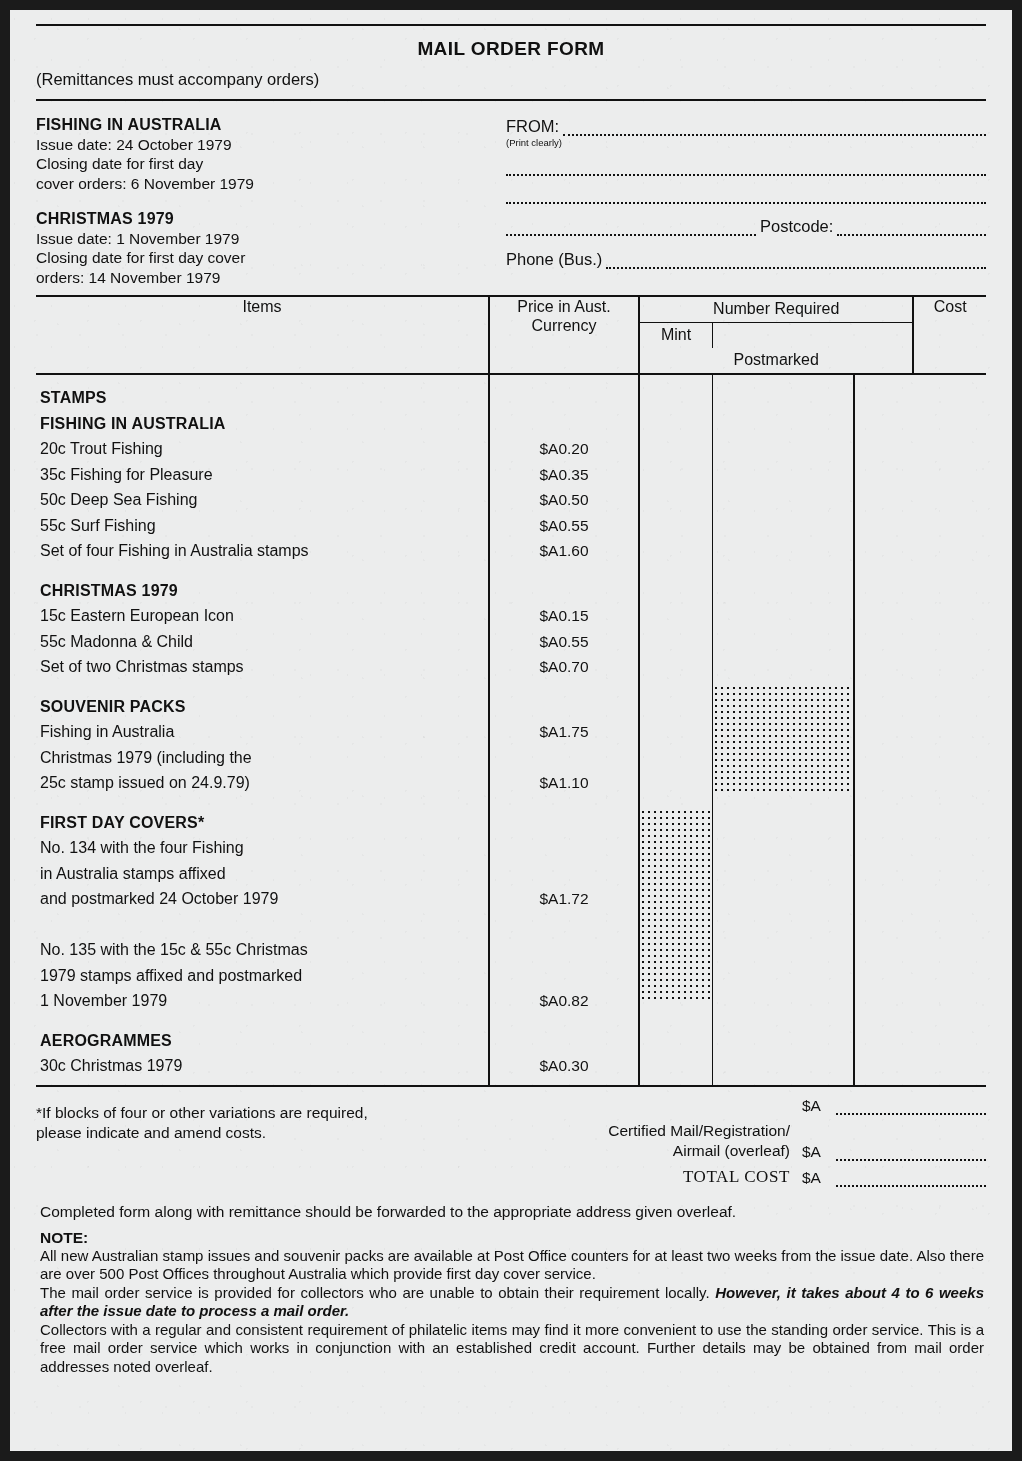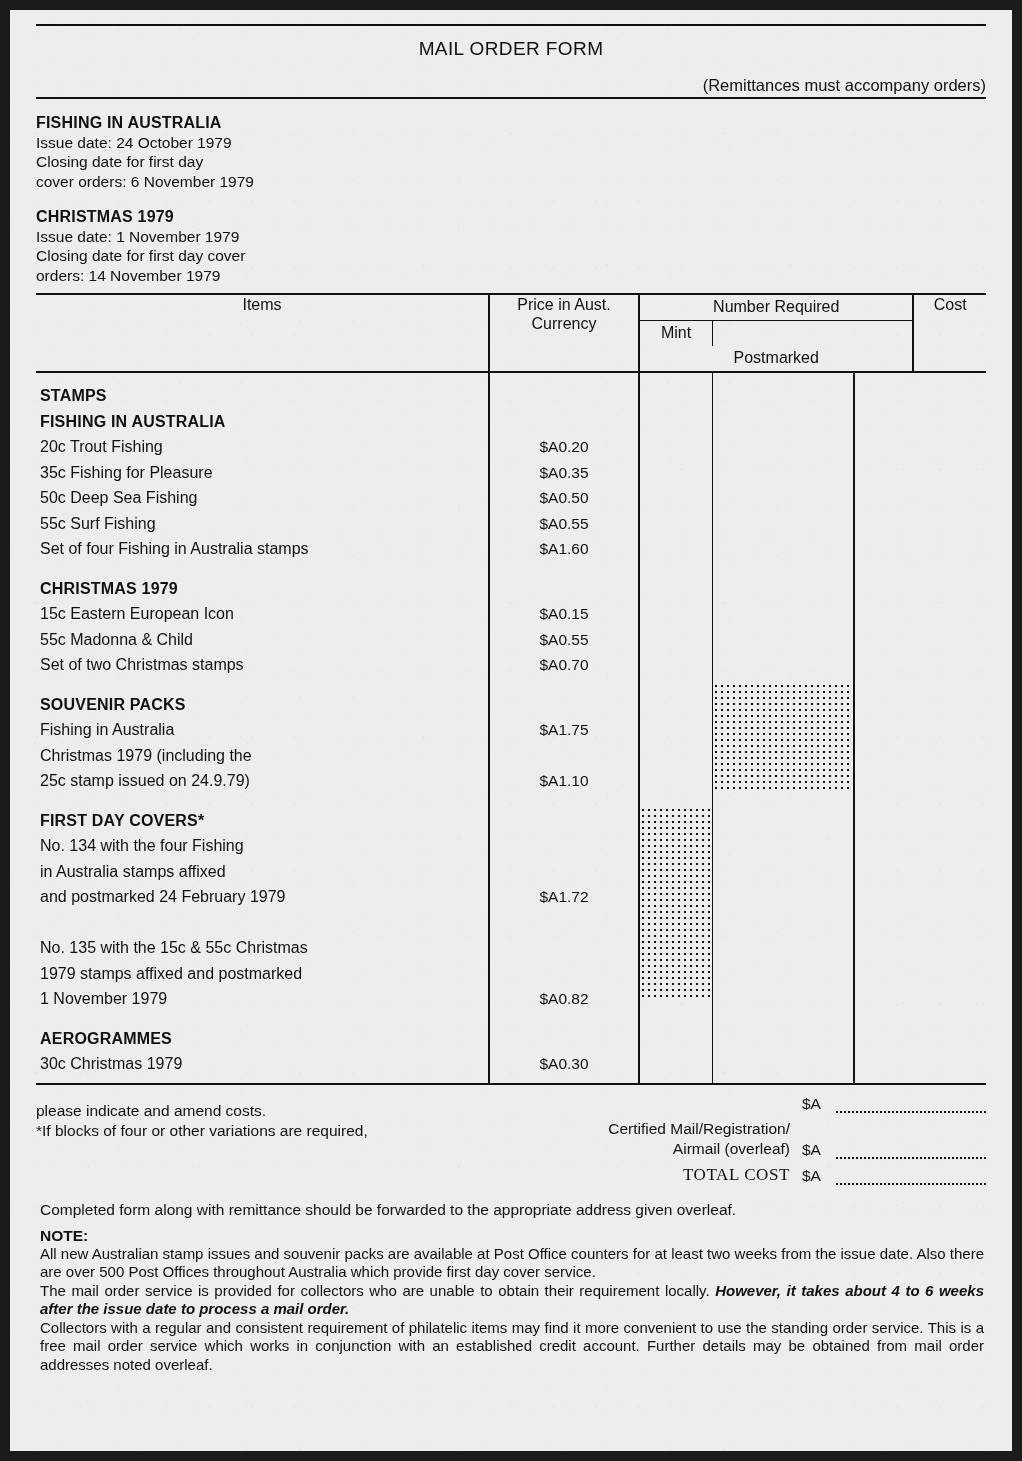--- a/index.html
+++ b/index.html
@@ -48,29 +48,29 @@
     z-index: 2;
   }
   .rule {
     border-top: 2px solid #111;
     height: 0;
   }
 
   
   .title {
     text-align: center;
-    font-weight: normal;
+    font-weight: bold;
     font-size: 19px;
     letter-spacing: 0.4px;
-    margin: 12px 0 16px 0;
+    margin: 12px 0 10px 0;
   }
   .subtitle {
-    text-align: right;
+    text-align: left;
     font-size: 16.5px;
-    margin-bottom: 2px;
+    margin-bottom: 10px;
   }
 
   
   .topblock {
     display: flex;
     padding-top: 14px;
     padding-bottom: 8px;
   }
   .topleft {
     width: 470px;
@@ -291,20 +291,38 @@
           <div class="hd">FISHING IN AUSTRALIA</div>
           <div>Issue date: 24 October 1979</div>
           <div>Closing date for first day</div>
           <div>cover orders: 6 November 1979</div>
           <div class="gap"></div>
           <div class="hd">CHRISTMAS 1979</div>
           <div>Issue date: 1 November 1979</div>
           <div>Closing date for first day cover</div>
           <div>orders: 14 November 1979</div>
         </div>
+        <div class="topright">
+          <div class="fromrow">
+            <span class="fromlabel">FROM:</span>
+            <span class="dotline"></span>
+          </div>
+          <div class="printclearly">(Print clearly)</div>
+          <div class="blankline"></div>
+          <div class="blankline"></div>
+          <div class="postrow">
+            <span class="d1"></span>
+            <span class="lbl">Postcode:</span>
+            <span class="d2"></span>
+          </div>
+          <div class="phonerow">
+            <span class="lbl">Phone (Bus.)</span>
+            <span class="dotline"></span>
+          </div>
+        </div>
       </div>
 
       <div class="rule"></div>
 
       <table class="order">
         <tbody>
             <tr class="hdr-row">
           <td class="col-items hcell">Items</td>
           <td class="col-price hcell vline-l vline-r">
             <div>Price in Aust.</div>
@@ -346,21 +364,21 @@
               <div class="ln">Set of two Christmas stamps</div>
               <div class="sp"></div>
               <div class="ln bold">SOUVENIR PACKS</div>
               <div class="ln">Fishing in Australia</div>
               <div class="ln">Christmas 1979 (including the</div>
               <div class="ln">25c stamp issued on 24.9.79)</div>
               <div class="sp"></div>
               <div class="ln bold">FIRST DAY COVERS*</div>
               <div class="ln">No. 134 with the four Fishing</div>
               <div class="ln">in Australia stamps affixed</div>
-              <div class="ln">and postmarked 24 February 1979</div>
+              <div class="ln">and postmarked 24 October 1979</div>
               <div class="ln"></div>
               <div class="ln">No. 135 with the 15c &amp; 55c Christmas</div>
               <div class="ln">1979 stamps affixed and postmarked</div>
               <div class="ln">1 November 1979</div>
               <div class="sp"></div>
               <div class="ln bold">AEROGRAMMES</div>
               <div class="ln">30c Christmas 1979</div>
             </div>
           </td>
 
@@ -412,22 +430,22 @@
 
           <td class="col-cost body-cell"></td>
         </tr>
       </tbody>
         </table>
 
       <div class="rule"></div>
 
       <div class="totals">
         <div class="totals-left">
+          <div>*If blocks of four or other variations are required,</div>
           <div>please indicate and amend costs.</div>
-          <div>*If blocks of four or other variations are required,</div>
         </div>
         <div class="totals-right">
           <div class="trow">
             <div class="cur">$A</div>
             <div class="tdots"></div>
           </div>
           <div class="trow">
             <div class="tlab">
               <div>Certified Mail/Registration/</div>
               <div>Airmail (overleaf)</div>

